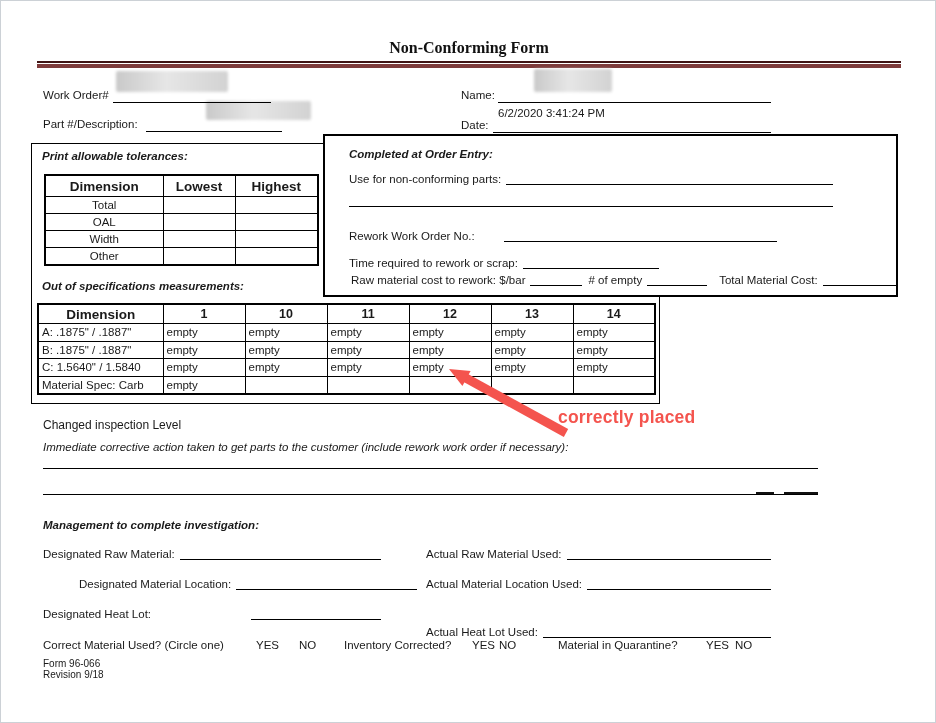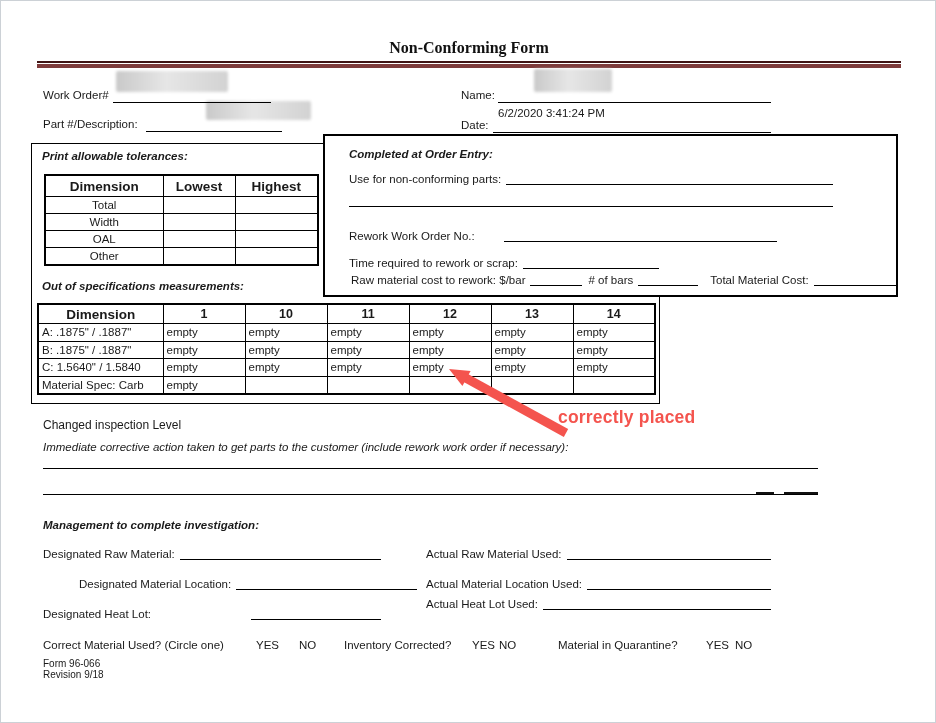--- a/index.html
+++ b/index.html
@@ -92,26 +92,26 @@
         <th>Dimension</th>
         <th>Lowest</th>
         <th>Highest</th>
       </tr>
       <tr>
             <td>Total</td>
             <td></td>
             <td></td>
           </tr>
       <tr>
+            <td>OAL</td>
+            <td></td>
+            <td></td>
+          </tr>
+      <tr>
             <td>Width</td>
-            <td></td>
-            <td></td>
-          </tr>
-      <tr>
-            <td>OAL</td>
             <td></td>
             <td></td>
           </tr>
       <tr>
             <td>Other</td>
             <td></td>
             <td></td>
           </tr>
     </tbody>
       </table>
@@ -194,21 +194,21 @@
     </div>
 
     <div class="abs flexrow" style="left:24px;top:120px;width:310px;">
       <span class="lbl">Time required to rework or scrap:</span>
       <span class="u"></span>
     </div>
 
     <div class="abs flexrow" style="left:26px;top:137px;width:545px;">
       <span class="lbl">Raw material cost to rework: $/bar</span>
       <span class="u fixu" style="width:52px;"></span>
-      <span class="lbl" style="margin-left:6px;"># of bars</span>
+      <span class="lbl" style="margin-left:6px;"># of empty</span>
       <span class="u fixu" style="width:60px;"></span>
       <span class="lbl" style="margin-left:12px;">Total Material Cost:</span>
       <span class="u"></span>
     </div>
   </div>
 
   <svg class="abs z5" style="left:438px;top:358px;" width="150" height="85">
     <line x1="25" y1="18" x2="127" y2="74" stroke="#f4544e" stroke-width="9"></line>
     <polygon points="10,10 31.6,12.1 23.4,27.1" fill="#f4544e"></polygon>
   </svg>
@@ -238,21 +238,21 @@
   </div>
   <div class="abs flexrow" style="left:425px;top:576px;width:345px;">
     <span class="lbl">Actual Material Location Used:</span>
     <span class="u"></span>
   </div>
 
   <div class="abs flexrow" style="left:42px;top:606px;width:338px;">
     <span class="lbl">Designated Heat Lot:</span>
     <span class="u" style="margin-left:100px;"></span>
   </div>
-  <div class="abs flexrow" style="left:425px;top:596px;width:345px;">
+  <div class="abs flexrow" style="left:425px;top:624px;width:345px;">
     <span class="lbl">Actual Heat Lot Used:</span>
     <span class="u"></span>
   </div>
 
   <span class="abs q" style="left:42px;top:638px;">Correct Material Used? (Circle one)</span>
   <span class="abs q" style="left:255px;top:638px;">YES</span>
   <span class="abs q" style="left:298px;top:638px;">NO</span>
 
   <span class="abs q" style="left:343px;top:638px;">Inventory Corrected?</span>
   <span class="abs q" style="left:471px;top:638px;">YES</span>

